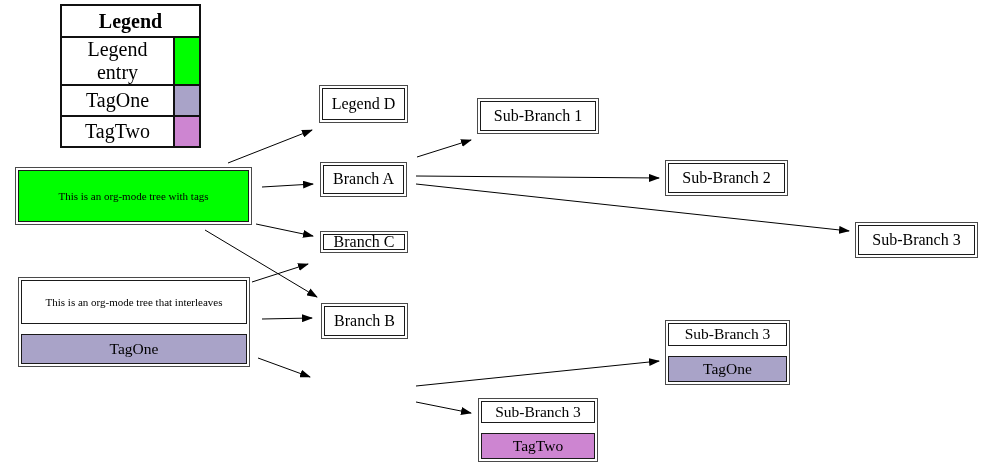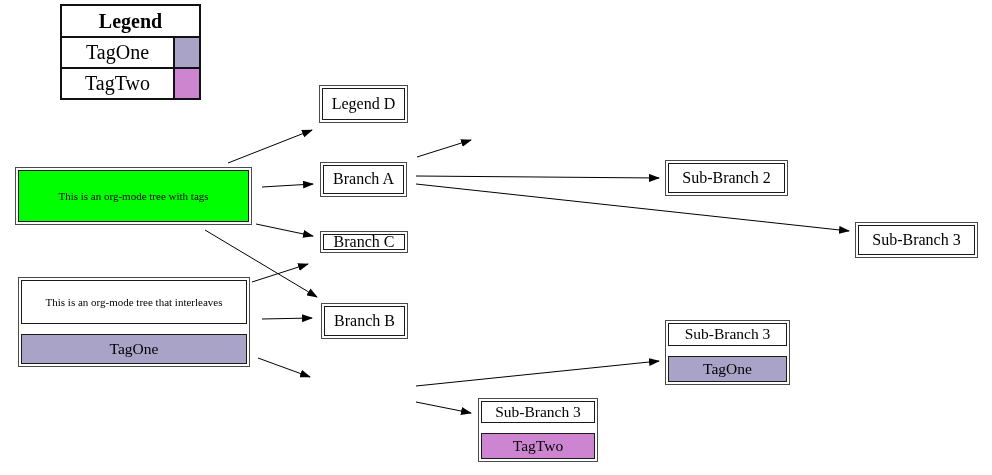--- a/index.html
+++ b/index.html
@@ -89,20 +89,24 @@
     <line x1="416" y1="386" x2="659" y2="361" marker-end="url(#arrow)"></line>
     <line x1="416" y1="402" x2="471" y2="413" marker-end="url(#arrow)"></line>
   </svg>
 
   <table id="legend">
     <tbody>
         <tr>
       <th colspan="2">Legend</th>
     </tr>
     <tr>
+      <td class="lbl">Legend entry</td>
+      <td class="swatch" style="background-color: rgb(0, 255, 0);"></td>
+    </tr>
+    <tr>
       <td class="lbl">TagOne</td>
       <td class="swatch" style="background-color: rgb(169, 163, 200);"></td>
     </tr>
     <tr>
       <td class="lbl">TagTwo</td>
       <td class="swatch" style="background-color: rgb(205, 133, 209);"></td>
     </tr>
   </tbody>
     </table>
 
@@ -127,20 +131,23 @@
 
   <div class="node" style="left:320px;top:231px;width:88px;height:22px;">
     <div class="node-inner">Branch C</div>
   </div>
 
   <div class="node" style="left:321px;top:303px;width:87px;height:36px;">
     <div class="node-inner">Branch B</div>
   </div>
 
 
+  <div class="node" style="left:477px;top:98px;width:122px;height:36px;">
+    <div class="node-inner">Sub-Branch 1</div>
+  </div>
 
   <div class="node" style="left:665px;top:160px;width:123px;height:36px;">
     <div class="node-inner">Sub-Branch 2</div>
   </div>
 
   <div class="node" style="left:855px;top:222px;width:123px;height:36px;">
     <div class="node-inner">Sub-Branch 3</div>
   </div>
 
   <div class="node" style="left:665px;top:320px;width:125px;height:65px;">

